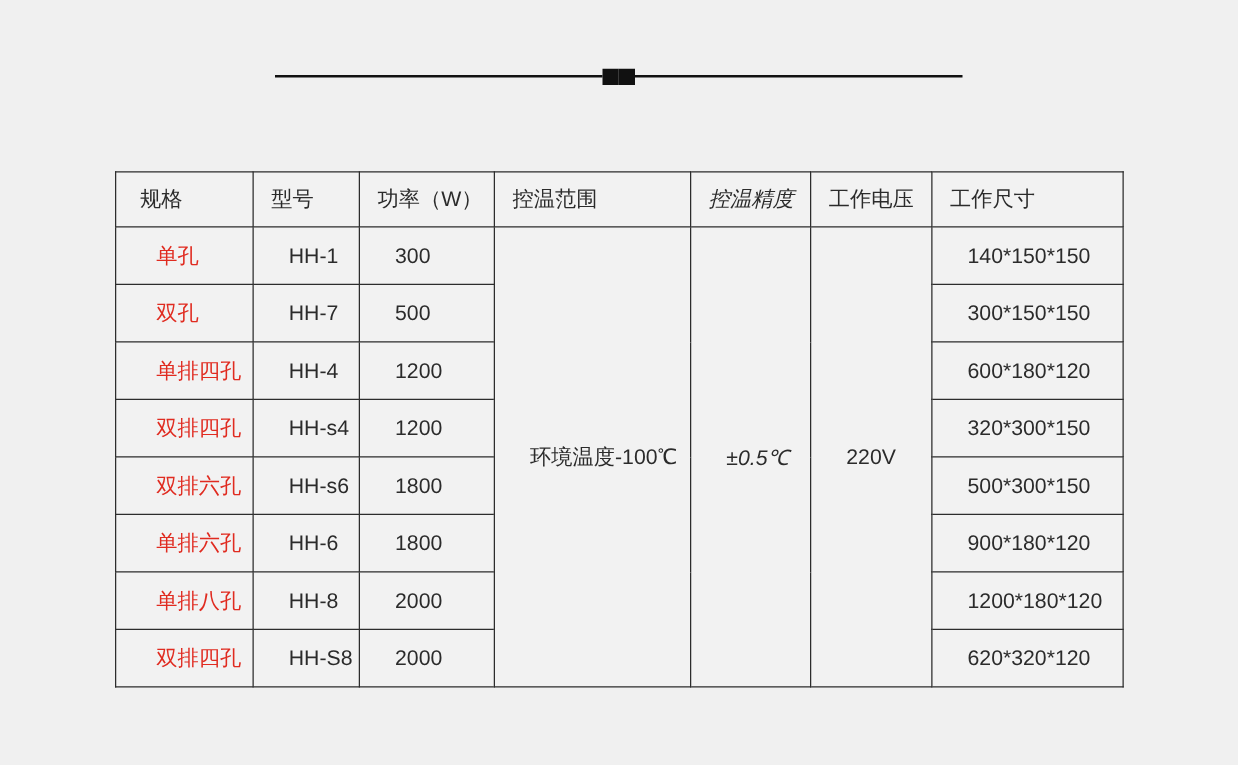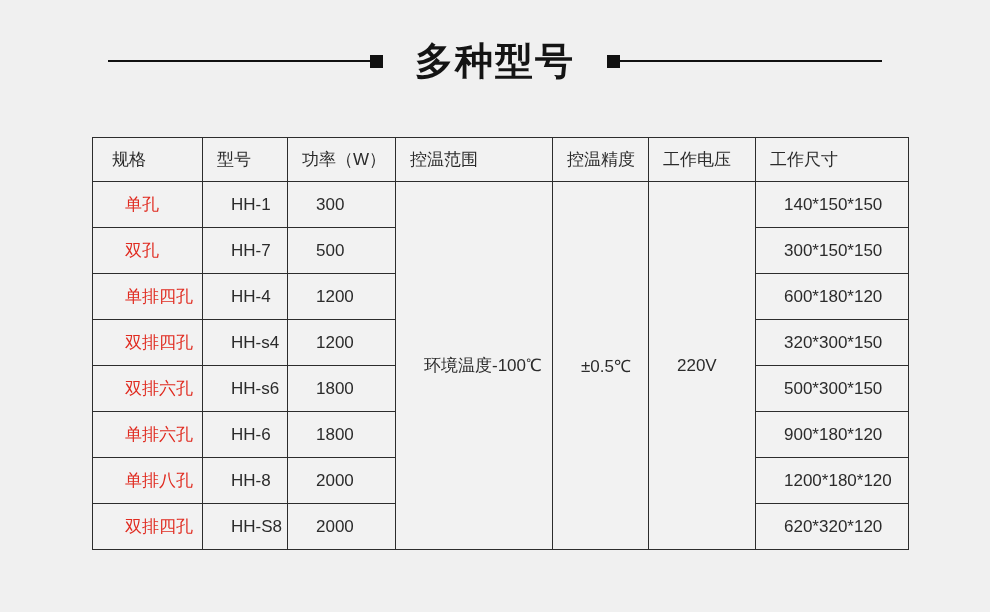--- a/index.html
+++ b/index.html
@@ -51,34 +51,33 @@
     padding: 0 0 0 14px;
     color: #2b2b2b;
     white-space: nowrap;
   }
   .spec-table th { height: 44px; }
   .spec-table td { height: 46px; padding-left: 28px; }
   .spec-table .col-spec  { width: 110px; padding-left: 19px; }
   .spec-table .col-model { width: 85px;  }
   .spec-table .col-power { width: 108px; }
   .spec-table .col-range { width: 157px; }
-  .spec-table .col-prec  { width: 96px;  }
-  .spec-table .col-volt  { width: 107px;  }
+  .spec-table .col-prec  { width: 96px; font-style: italic;  }
+  .spec-table .col-volt  { width: 97px;  }
   .spec-table .col-size  { width: 153px; }
   .spec-table td.spec-cell { color: #e02b20; padding-left: 32px; }
 </style>
 </head>
 <body>
 
 <div class="title-wrap">
   <div class="deco-group">
     <div class="deco-line"></div>
     <div class="deco-square"></div>
   </div>
-  <h1 class="page-title">多种型号</h1>
   <div class="deco-group">
     <div class="deco-square"></div>
     <div class="deco-line"></div>
   </div>
 </div>
 
 <table class="spec-table">
   <thead>
     <tr>
       <th class="col-spec">规格</th>

